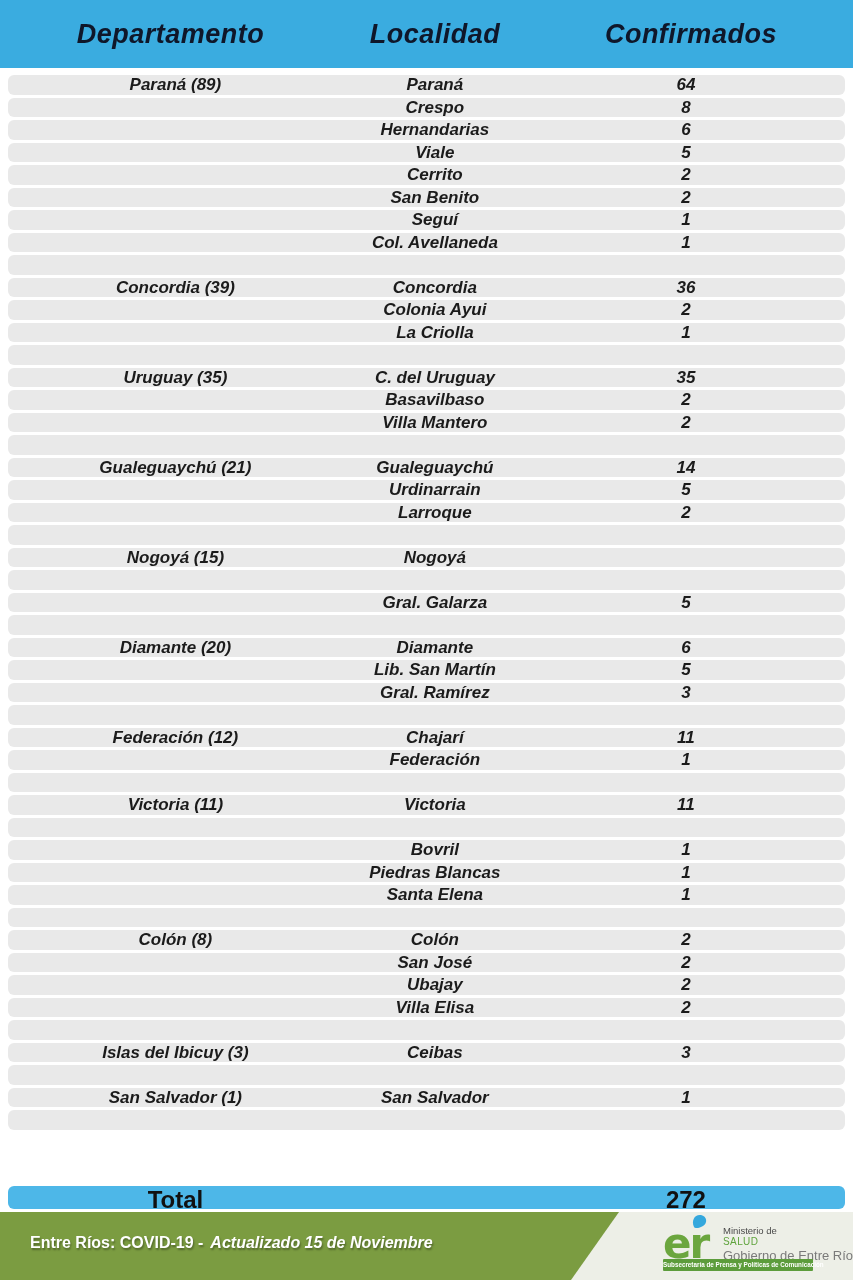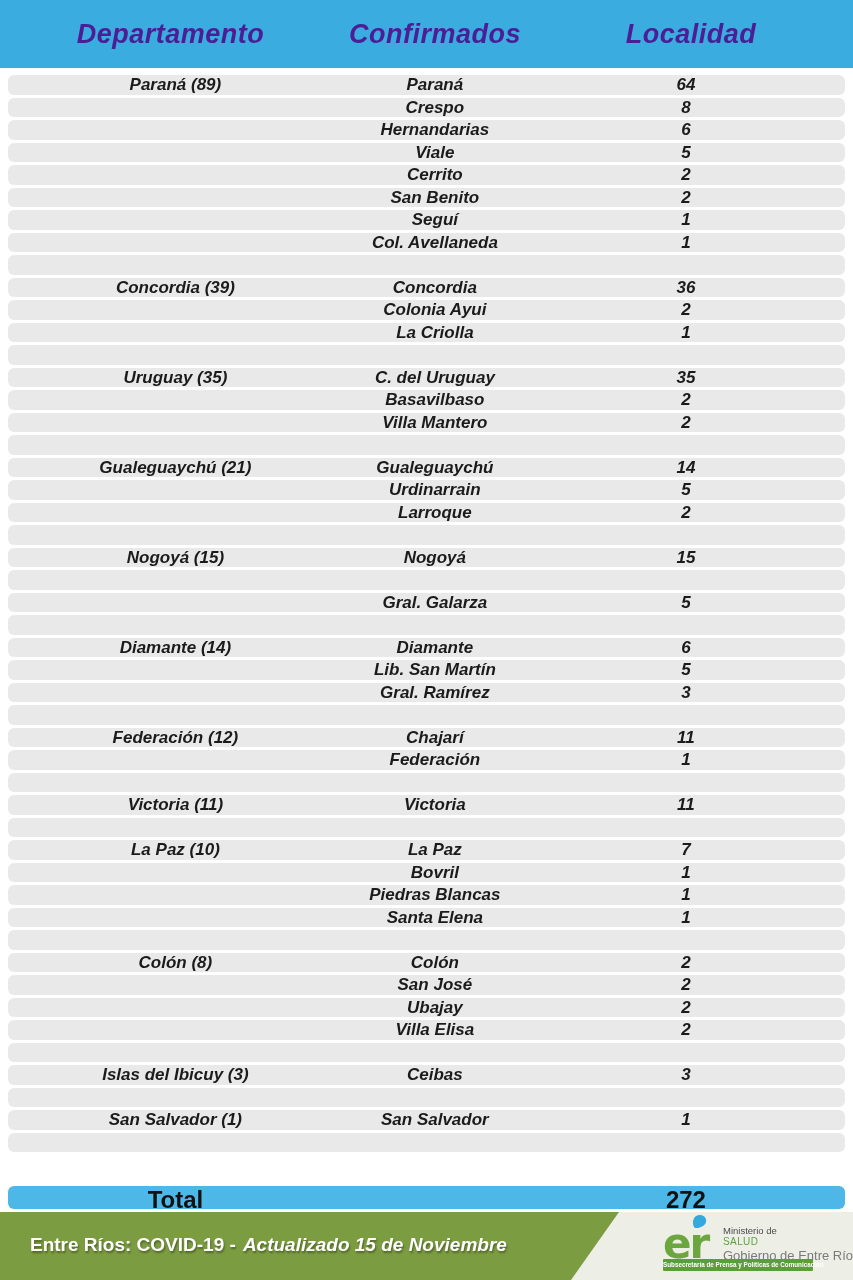--- a/index.html
+++ b/index.html
@@ -8,21 +8,21 @@
     position:relative; overflow:hidden; background:#ffffff;
     font-family:"Liberation Sans", sans-serif;
   }
   
   .thead {
     position:absolute; top:0; left:0; width:853px; height:68px;
     background:#3AACE0;
     display:grid; grid-template-columns:40% 22% 38%; align-items:center;
   }
   .thead .hcol {
-    text-align:center; color:#4c1d95; font-size:27px;
+    text-align:center; color:#0f172a; font-size:27px;
     font-weight:bold; font-style:italic; letter-spacing:.5px;
     white-space:nowrap;
   }
   
   .rows {
     position:absolute; top:75px; left:8px; width:837px;
     display:flex; flex-direction:column; gap:3px;font-style:italic;
   }
   .row {
     height:19.5px; background:#E9E9E9; border-radius:6px;
@@ -43,21 +43,21 @@
   .footer {
     position:absolute; top:1212px; left:0; width:853px; height:68px;
     background:#EDEFE7;
   }
   .green-band {
     position:absolute; top:0; left:0; width:853px; height:68px;
     background:#7B9C41;
     clip-path:polygon(0 0, 619px 0, 571px 100%, 0 100%);
   }
   .banner-text {
-    position:absolute; left:30px; top:22px; color:#ffffff; font-size:19px;
+    position:absolute; left:30px; top:22px; color:#ffffff; font-size:16px;
     white-space:nowrap; text-shadow:1px 2px 2px rgba(0,0,0,0.35);
   }
   .t-bold { font-weight:bold; margin-right:7px; }
   .t-italic { font-weight:bold; font-style:italic; }
   
   .logo { position:absolute; left:655px; top:2px; width:170px; height:64px; }
   .er-svg { position:absolute; left:8px; top:0; }
   .logo-text { position:absolute; left:68px; top:11px; line-height:1.18; white-space:nowrap; }
   .l1 { font-size:9.5px; color:#4a4a4a; }
   .l2 { font-size:10px; color:#5FA33C; font-weight:normal; letter-spacing:.4px; }
@@ -67,22 +67,22 @@
     background:#5C9C3B; border-radius:1px;
     color:#ffffff; font-size:6.3px; font-weight:bold;
     text-align:center; line-height:12px; white-space:nowrap;
   }
 </style>
 </head>
 <body>
 
 <header class="thead">
   <div class="hcol">Departamento</div>
+  <div class="hcol">Localidad</div>
   <div class="hcol">Confirmados</div>
-  <div class="hcol">Localidad</div>
 </header>
 
 <main class="rows" id="rows">
     <div class="row">
       <div class="cell">Paraná (89)</div>
       <div class="cell">Paraná</div>
       <div class="cell">64</div>
     </div>
     <div class="row">
       <div class="cell"></div>
@@ -180,39 +180,38 @@
       <div class="cell">2</div>
     </div>
     <div class="row">
       <div class="cell"></div>
       <div class="cell"></div>
       <div class="cell"></div>
     </div>
     <div class="row">
       <div class="cell">Nogoyá (15)</div>
       <div class="cell">Nogoyá</div>
-      <div class="cell">15</div>
     </div>
     <div class="row">
       <div class="cell"></div>
       <div class="cell"></div>
       <div class="cell"></div>
     </div>
     <div class="row">
       <div class="cell"></div>
       <div class="cell">Gral. Galarza</div>
       <div class="cell">5</div>
     </div>
     <div class="row">
       <div class="cell"></div>
       <div class="cell"></div>
       <div class="cell"></div>
     </div>
     <div class="row">
-      <div class="cell">Diamante (14)</div>
+      <div class="cell">Diamante (20)</div>
       <div class="cell">Diamante</div>
       <div class="cell">6</div>
     </div>
     <div class="row">
       <div class="cell"></div>
       <div class="cell">Lib. San Martín</div>
       <div class="cell">5</div>
     </div>
     <div class="row">
       <div class="cell"></div>
@@ -241,25 +240,20 @@
     </div>
     <div class="row">
       <div class="cell">Victoria (11)</div>
       <div class="cell">Victoria</div>
       <div class="cell">11</div>
     </div>
     <div class="row">
       <div class="cell"></div>
       <div class="cell"></div>
       <div class="cell"></div>
-    </div>
-    <div class="row">
-      <div class="cell">La Paz (10)</div>
-      <div class="cell">La Paz</div>
-      <div class="cell">7</div>
     </div>
     <div class="row">
       <div class="cell"></div>
       <div class="cell">Bovril</div>
       <div class="cell">1</div>
     </div>
     <div class="row">
       <div class="cell"></div>
       <div class="cell">Piedras Blancas</div>
       <div class="cell">1</div>

